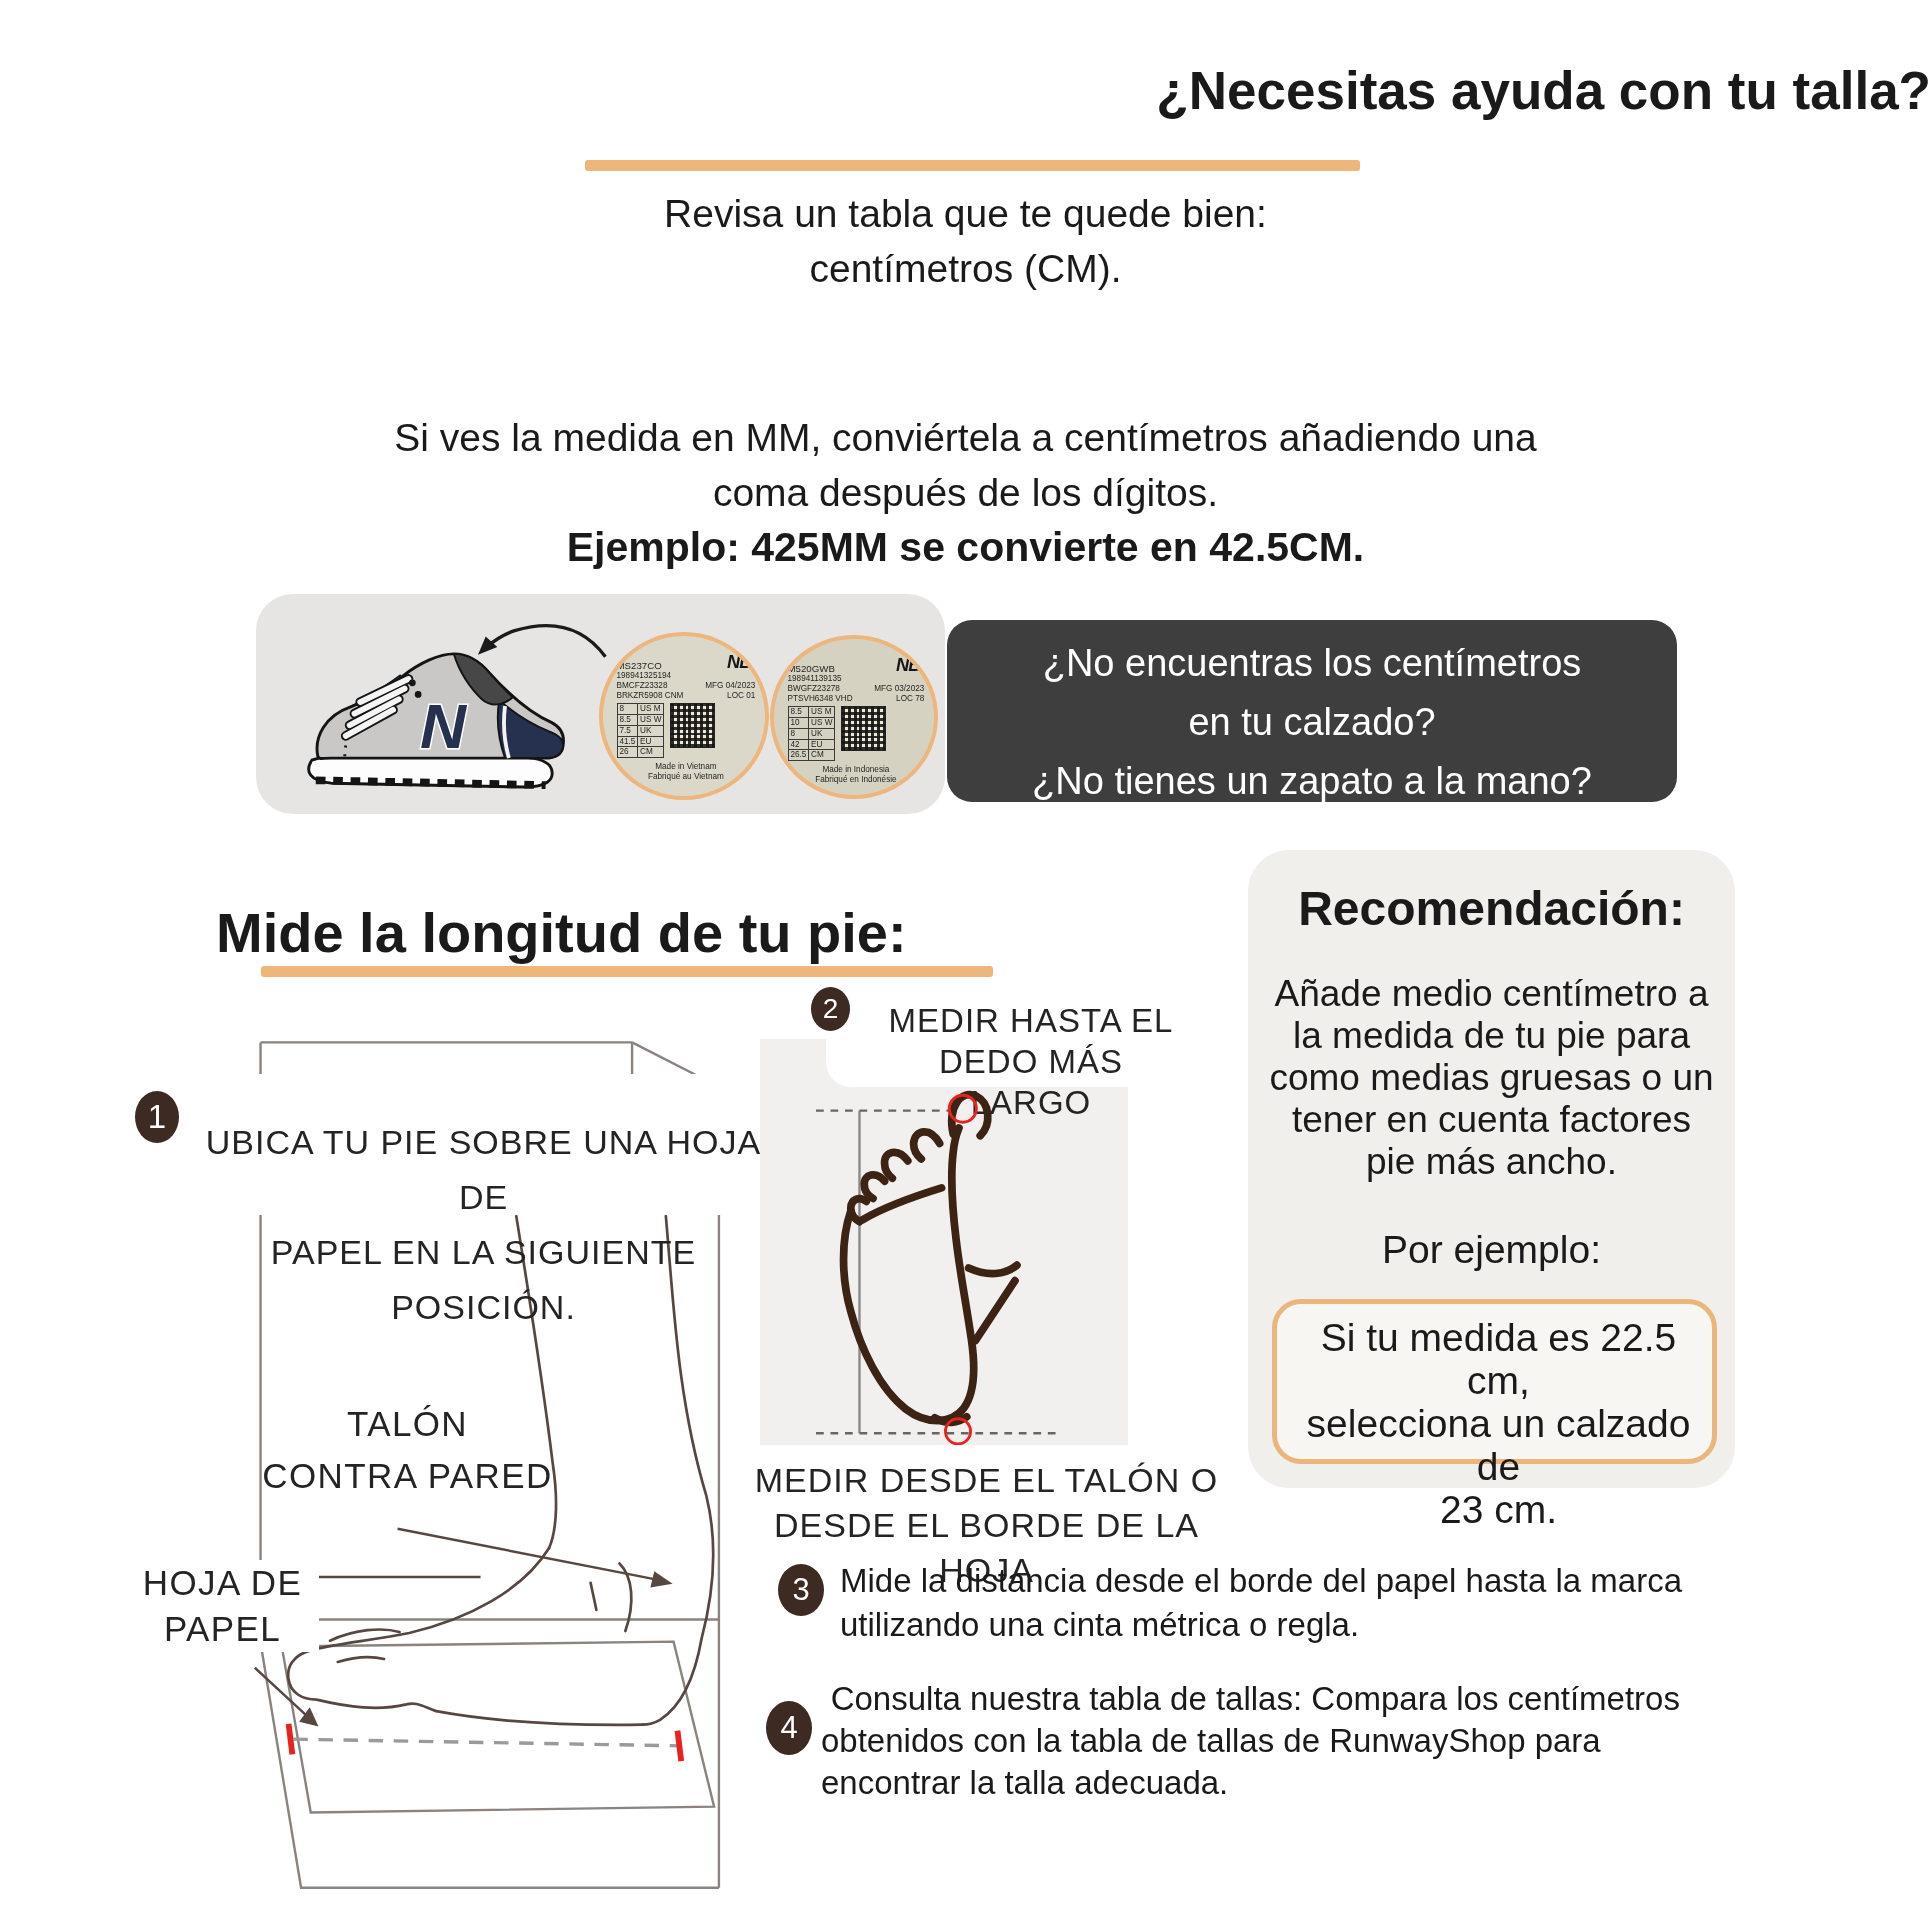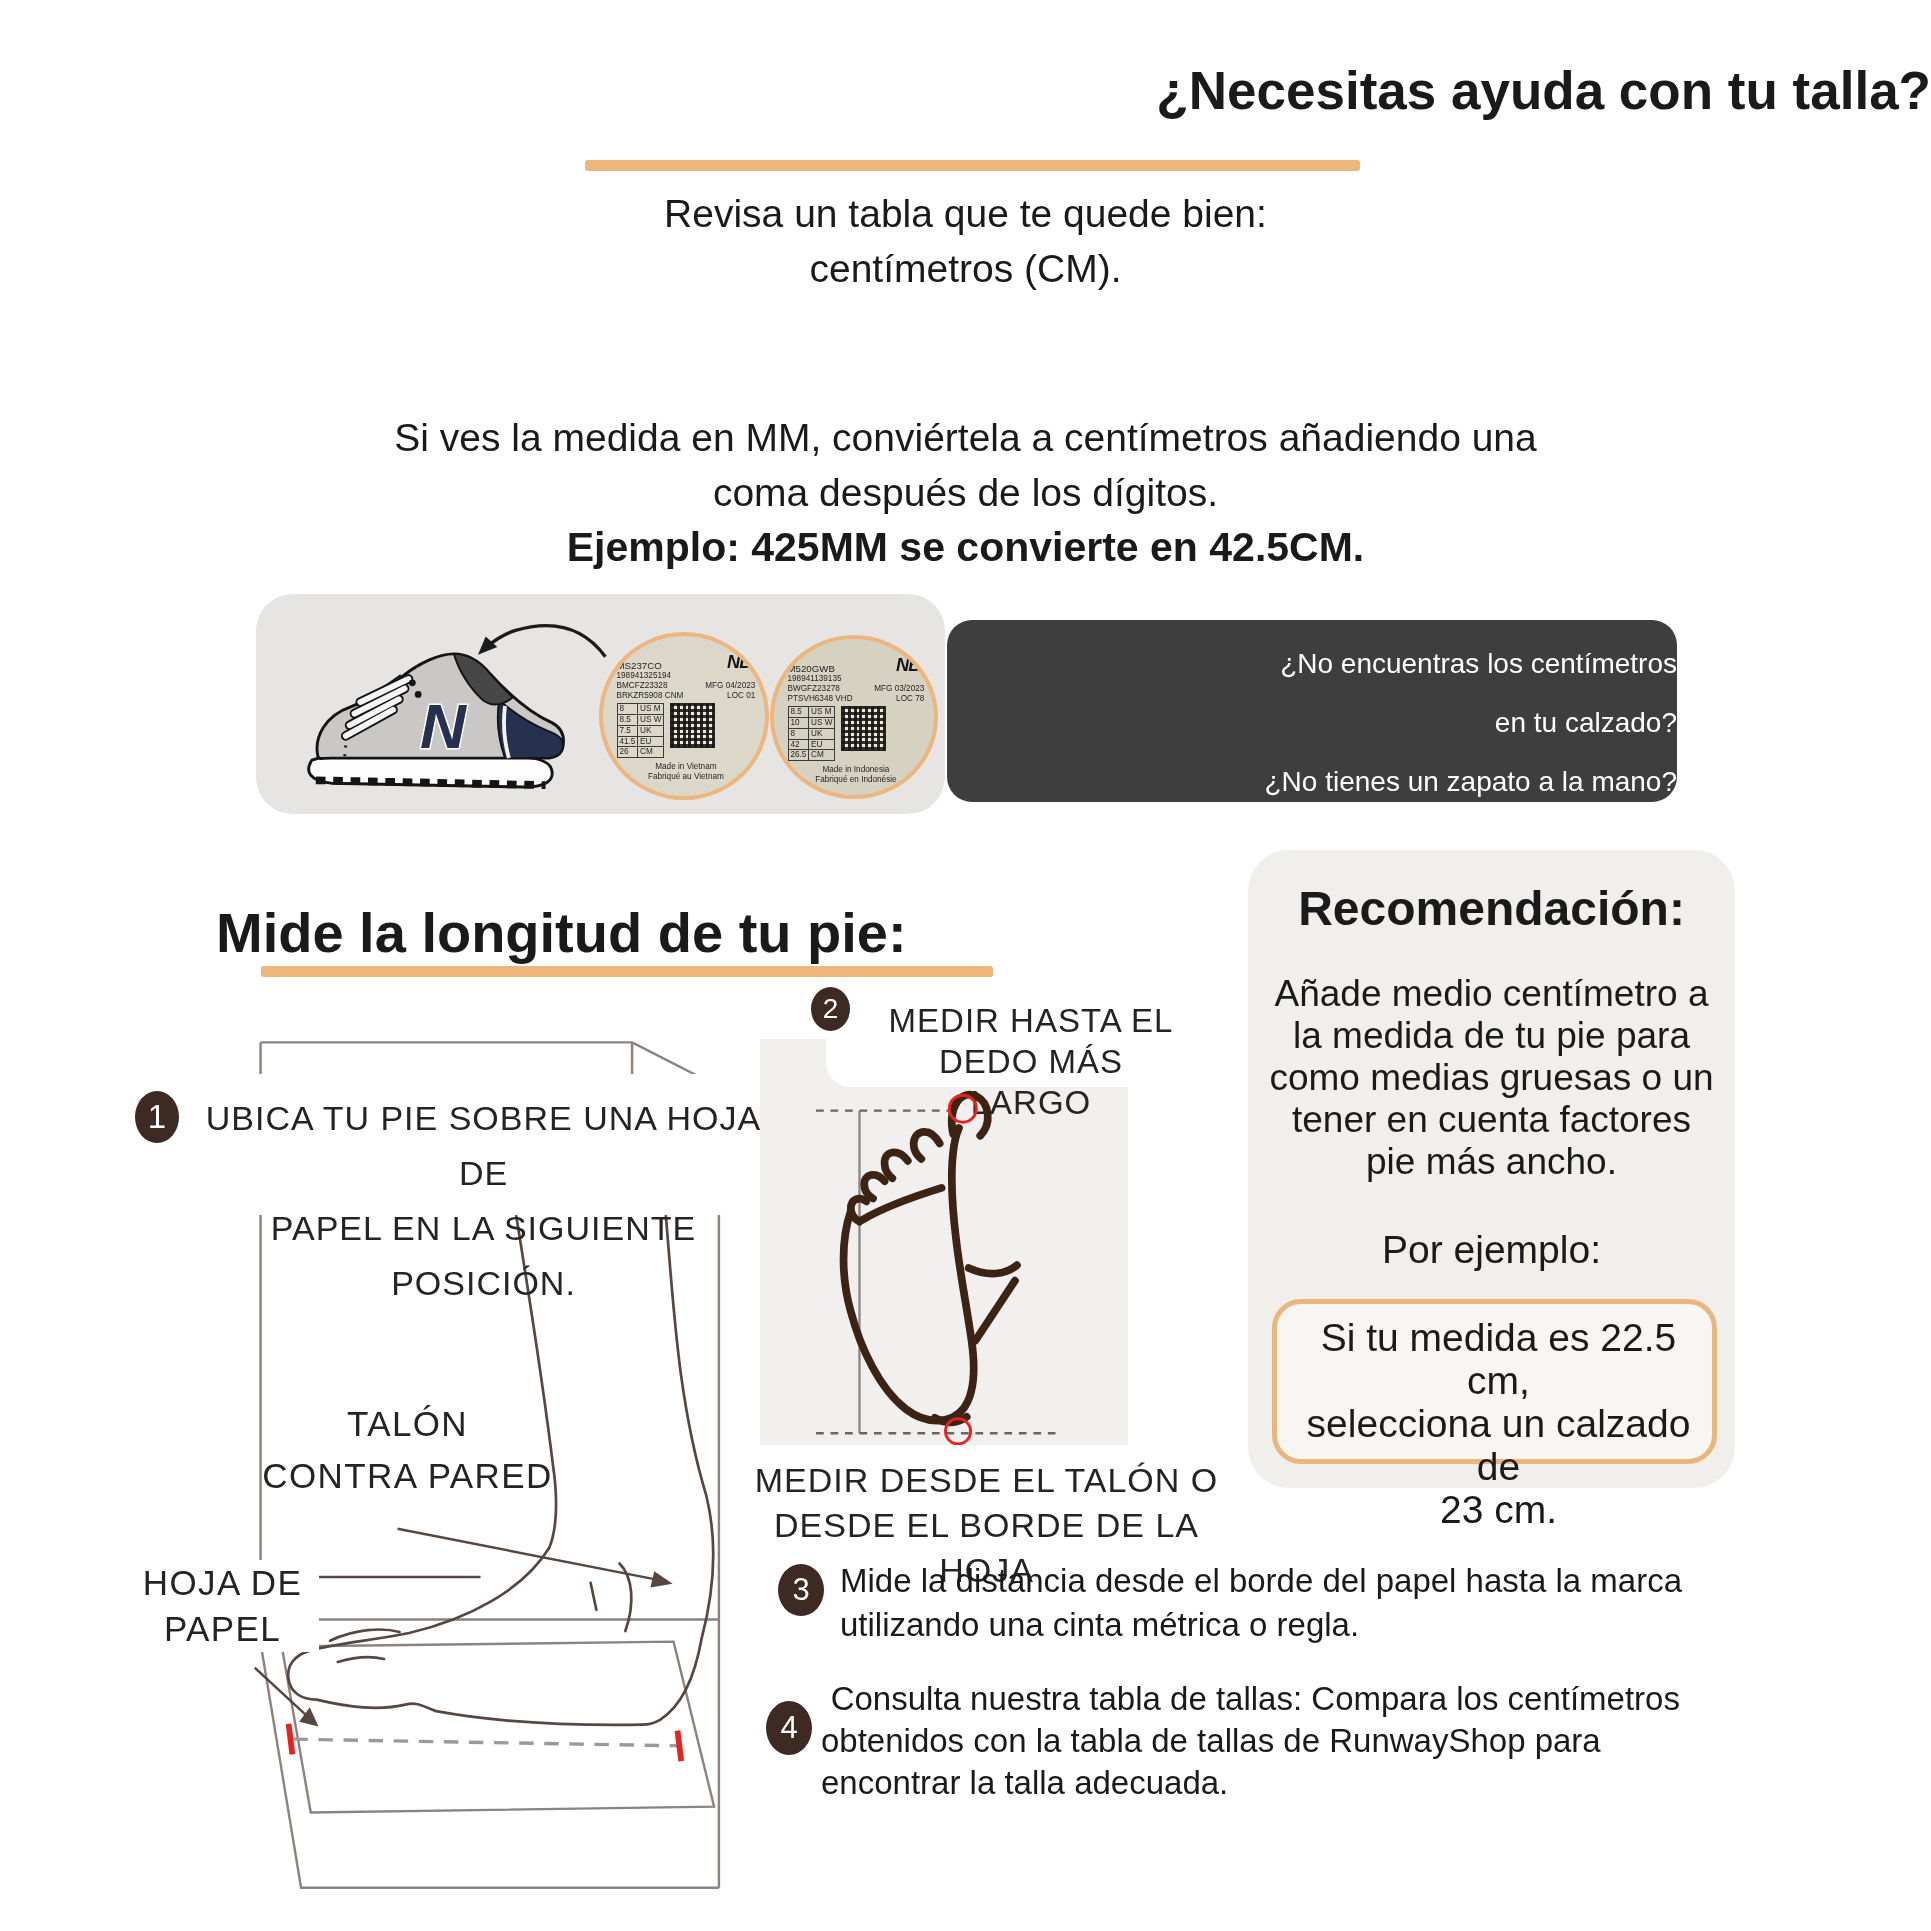--- a/index.html
+++ b/index.html
@@ -6,25 +6,25 @@
   body{width:1931px;height:1931px;position:relative;overflow:hidden;
        font-family:"Liberation Sans", sans-serif;color:#1a1a1a;}
   .abs{position:absolute;}
   .ctr{text-align:center;}
   .title{font-size:53px;font-weight:700;letter-spacing:0;text-align:right;}
   .body40{font-size:39px;line-height:55px;}
   .bold42{font-size:41px;font-weight:700;}
   .rule{background:#EDB67A;border-radius:2.9px;}
   .panel-gray{background:#E6E5E3;border-radius:37px;}
   .dark-box{background:#3E3E3E;border-radius:25px;color:#fff;}
-  .dark-box div{font-size:28px;line-height:59px;text-align:right;}
+  .dark-box div{font-size:38px;line-height:59px;}
   .h2{font-size:56px;font-weight:700;}
   .badge{background:#3C2A23;border-radius:50%;color:#fff;display:flex;
          align-items:center;justify-content:center;font-weight:500;}
-  .step-caps{font-size:34px;line-height:55px;letter-spacing:1px;color:#242424;}
+  .step-caps{font-size:34px;line-height:55px;letter-spacing:1px;color:#242424;margin-top:24px;}
   .whitebub{background:#fff;border-radius:25px;}
   .graybox{background:#F2F0EE;}
   .rec-panel{background:#F0EFEC;border-radius:41px;}
   .rec-title{font-size:48px;font-weight:700;}
   .rec-body{font-size:37px;line-height:42px;}
   .rec-ex-box{background:#F7F6F3;border:5.8px solid #EBB67E;border-radius:29px;padding-left:8px;}
   .rec-ex-box div{font-size:39px;line-height:43px;}
   .tag{border:4.8px solid #ECB67E;border-radius:50%;background:#DCD8C9;
        position:absolute;overflow:hidden;font-size:8.7px;color:#1f1f1f;}
   .tag-inner{position:absolute;left:13.5px;right:9.7px;top:13.5px;}

